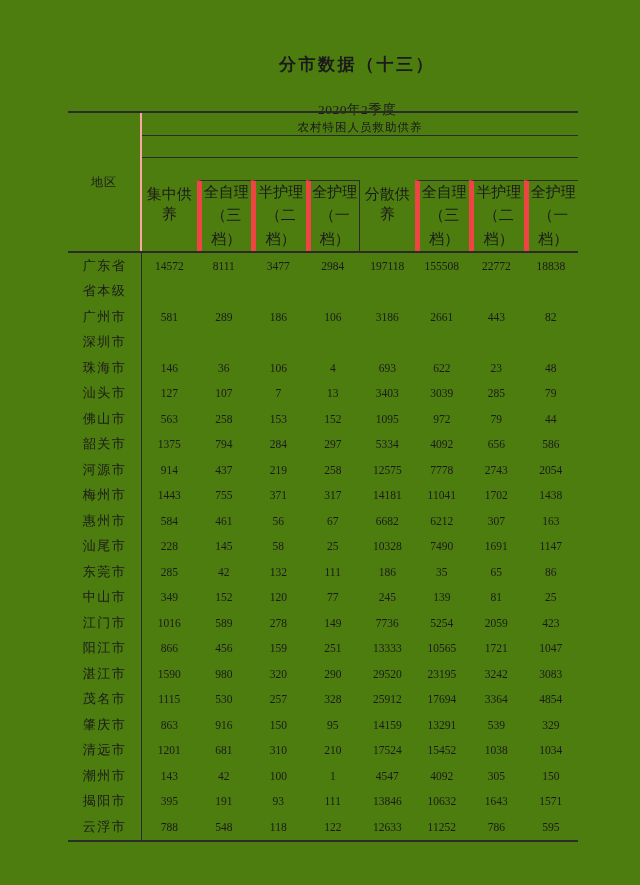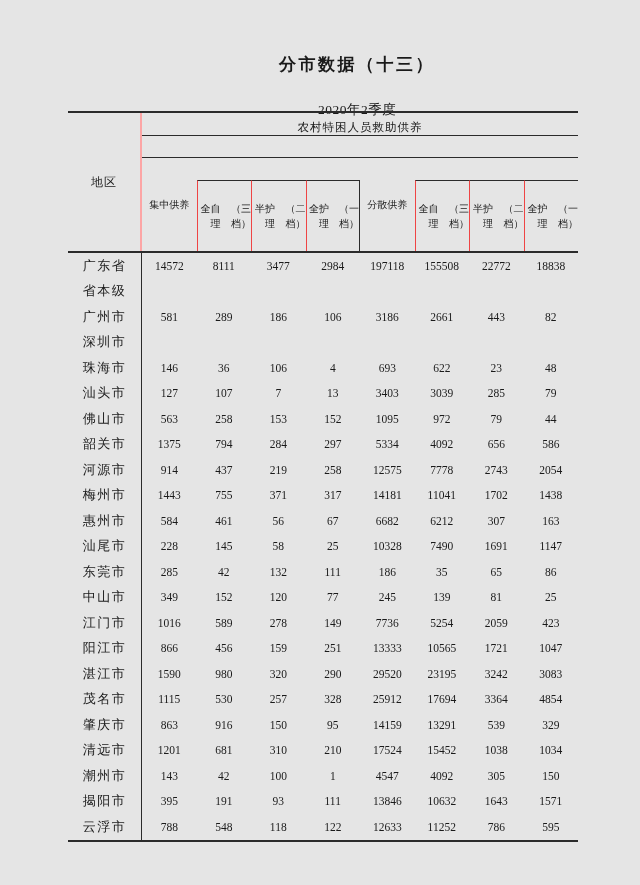--- a/index.html
+++ b/index.html
@@ -4,21 +4,21 @@
 <style>
   * { margin:0; padding:0; box-sizing:border-box; }
   html,body { width:640px; height:885px; }
   body {
     background:#ffffff;
     font-family:"Liberation Serif","DejaVu Serif",serif;
     color:#1a1a1a;
     position:relative;
     overflow:hidden;
   }
-  .page { position:absolute; inset:0; background:#e5e5e5; }
+  .page { position:absolute; inset:0; background:#4d7c0f; }
 
   .title-block { position:absolute; top:53px; left:357px; transform:translateX(-50%); text-align:center; }
   .doc-title { font-size:17px; font-weight:bold; letter-spacing:2.5px; white-space:nowrap; }
   .doc-subtitle { font-size:13.5px; font-weight:normal; margin-top:25px; white-space:nowrap; letter-spacing:0.5px; }
 
   .table-wrap {
     position:absolute; left:68px; top:111px; width:510px;
     border-top:2px solid #2b2b2b;
     border-bottom:2px solid #2b2b2b;
   }
@@ -36,28 +36,28 @@
     height:23px; flex:0 0 23px;
     border-bottom:1px solid #2b2b2b;
     display:flex; align-items:flex-end; justify-content:center;
     font-size:11.5px; letter-spacing:1px;
   }
   .blank-row { height:22px; flex:0 0 22px; border-bottom:1px solid #2b2b2b; }
   .cols-row { flex:1; display:flex; }
   .col-cell {
     flex:1; position:relative;
     display:flex; align-items:center; justify-content:center;
-    font-size:10px; text-align:right;
+    font-size:15px; text-align:center;
   }
   .col-cell .plain { line-height:1.3; }
   .col-cell .box {
     position:absolute; left:0; right:0; top:22px; bottom:0;
     border-top:1px solid #2b2b2b;
-    border-left:1px solid #ef4444;
-    display:flex; align-items:center; justify-content:center;
+    border-left:5px solid #ef4444;
+    display:flex; flex-direction:column; align-items:center; justify-content:center;
     line-height:1.55;
   }
   .col-cell .box.rb { border-right:1px solid #2b2b2b; }
 
   
   .tbody { display:flex; flex-direction:column; }
   .trow { display:flex; height:25.5px; flex:0 0 25.5px; }
   .rcell {
     width:74px; flex:0 0 74px;
     border-right:1px solid #2b2b2b;

